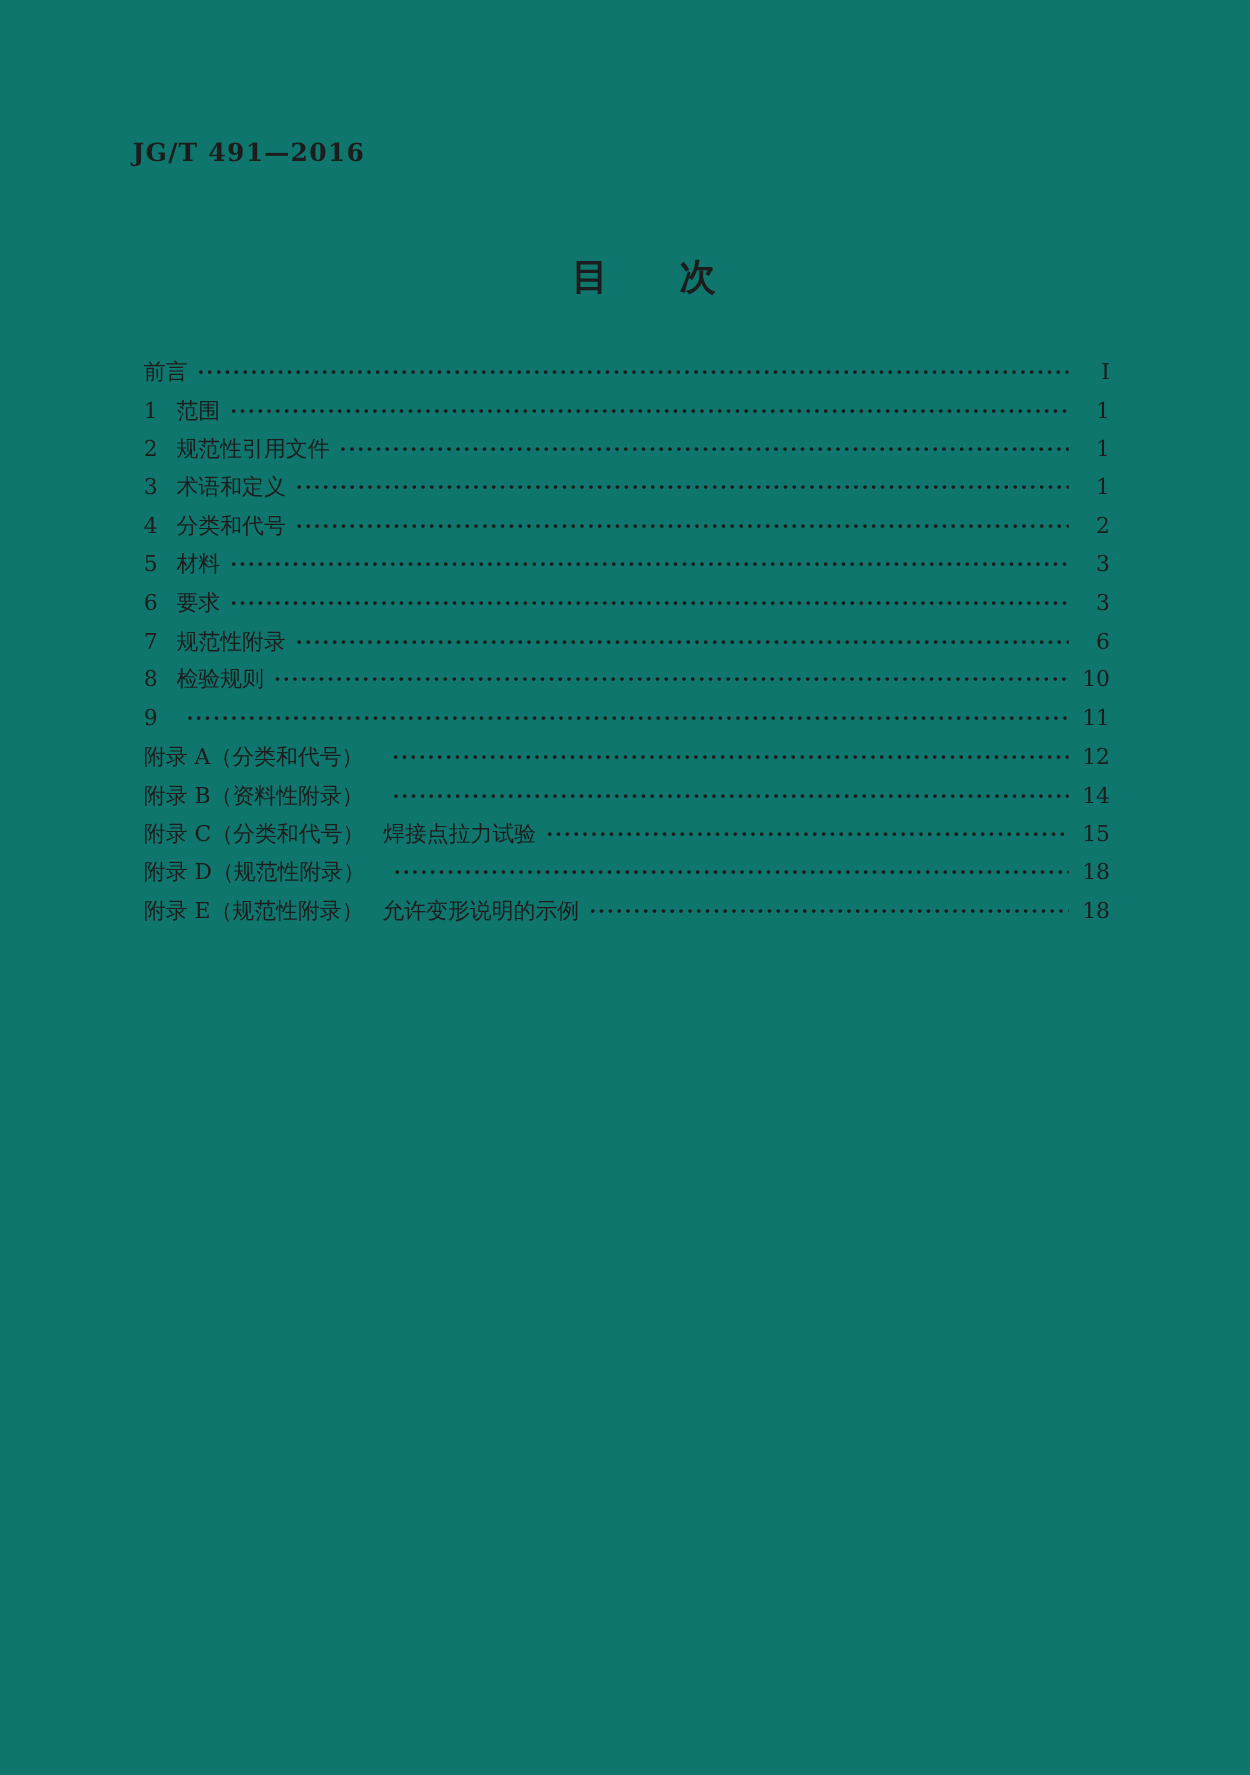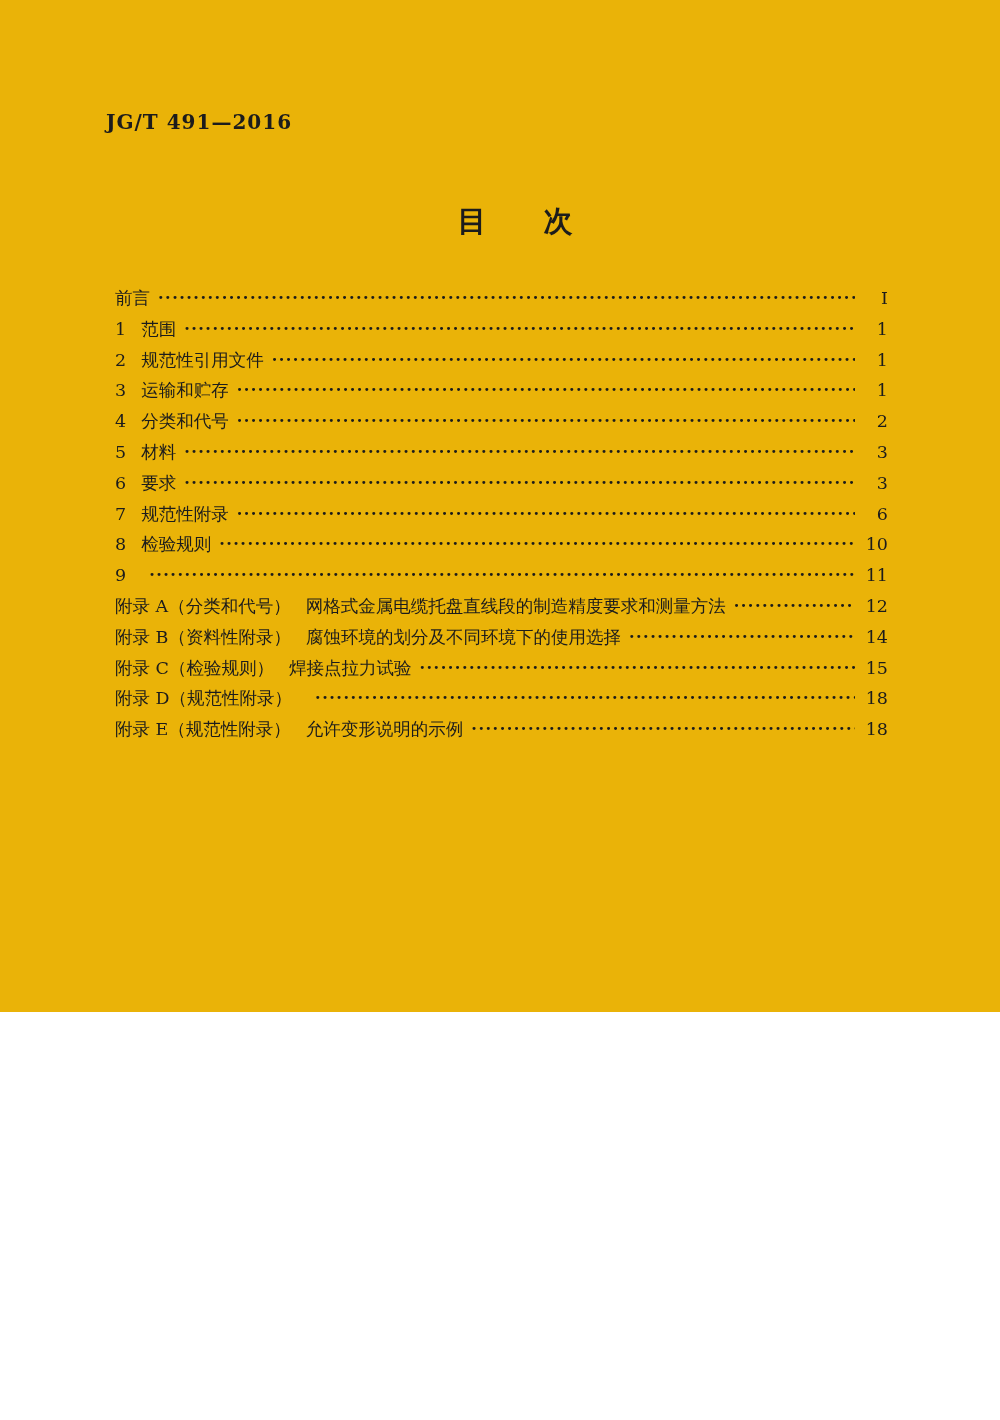--- a/index.html
+++ b/index.html
@@ -10,22 +10,22 @@
   body {
     width: 1000px;
     height: 1420px;
     overflow: hidden;
     font-family: "DejaVu Serif", "Liberation Serif", serif;
     color: #1c1c1c;
   }
   .page {
     position: relative;
     width: 1000px;
-    height: 1012px;
-    background: #eab308;
+    height: 1420px;
+    background: #0f766e;
   }
   .doc-code {
     position: absolute;
     left: 106px;
     top: 110px;
     font-size: 20px;
     font-weight: bold;
     letter-spacing: 1px;
     white-space: nowrap;
   }
@@ -104,21 +104,21 @@
 
   <div class="toc-row">
     <span class="toc-prefix">2</span>
     <span class="toc-title">规范性引用文件</span>
     <span class="toc-leader">········································································································································································································</span>
     <span class="toc-page">1</span>
   </div>
 
   <div class="toc-row">
     <span class="toc-prefix">3</span>
-    <span class="toc-title">运输和贮存</span>
+    <span class="toc-title">术语和定义</span>
     <span class="toc-leader">········································································································································································································</span>
     <span class="toc-page">1</span>
   </div>
 
   <div class="toc-row">
     <span class="toc-prefix">4</span>
     <span class="toc-title">分类和代号</span>
     <span class="toc-leader">········································································································································································································</span>
     <span class="toc-page">2</span>
   </div>
@@ -152,34 +152,32 @@
   </div>
 
   <div class="toc-row">
     <span class="toc-prefix">9</span>
     <span class="toc-leader">········································································································································································································</span>
     <span class="toc-page">11</span>
   </div>
 
   <div class="toc-row">
     <span class="toc-prefix">附录 A（分类和代号）</span>
-    <span class="toc-title">网格式金属电缆托盘直线段的制造精度要求和测量方法</span>
     <span class="toc-leader">········································································································································································································</span>
     <span class="toc-page">12</span>
   </div>
 
   <div class="toc-row">
     <span class="toc-prefix">附录 B（资料性附录）</span>
-    <span class="toc-title">腐蚀环境的划分及不同环境下的使用选择</span>
     <span class="toc-leader">········································································································································································································</span>
     <span class="toc-page">14</span>
   </div>
 
   <div class="toc-row">
-    <span class="toc-prefix">附录 C（检验规则）</span>
+    <span class="toc-prefix">附录 C（分类和代号）</span>
     <span class="toc-title">焊接点拉力试验</span>
     <span class="toc-leader">········································································································································································································</span>
     <span class="toc-page">15</span>
   </div>
 
   <div class="toc-row">
     <span class="toc-prefix">附录 D（规范性附录）</span>
     <span class="toc-leader">········································································································································································································</span>
     <span class="toc-page">18</span>
   </div>

